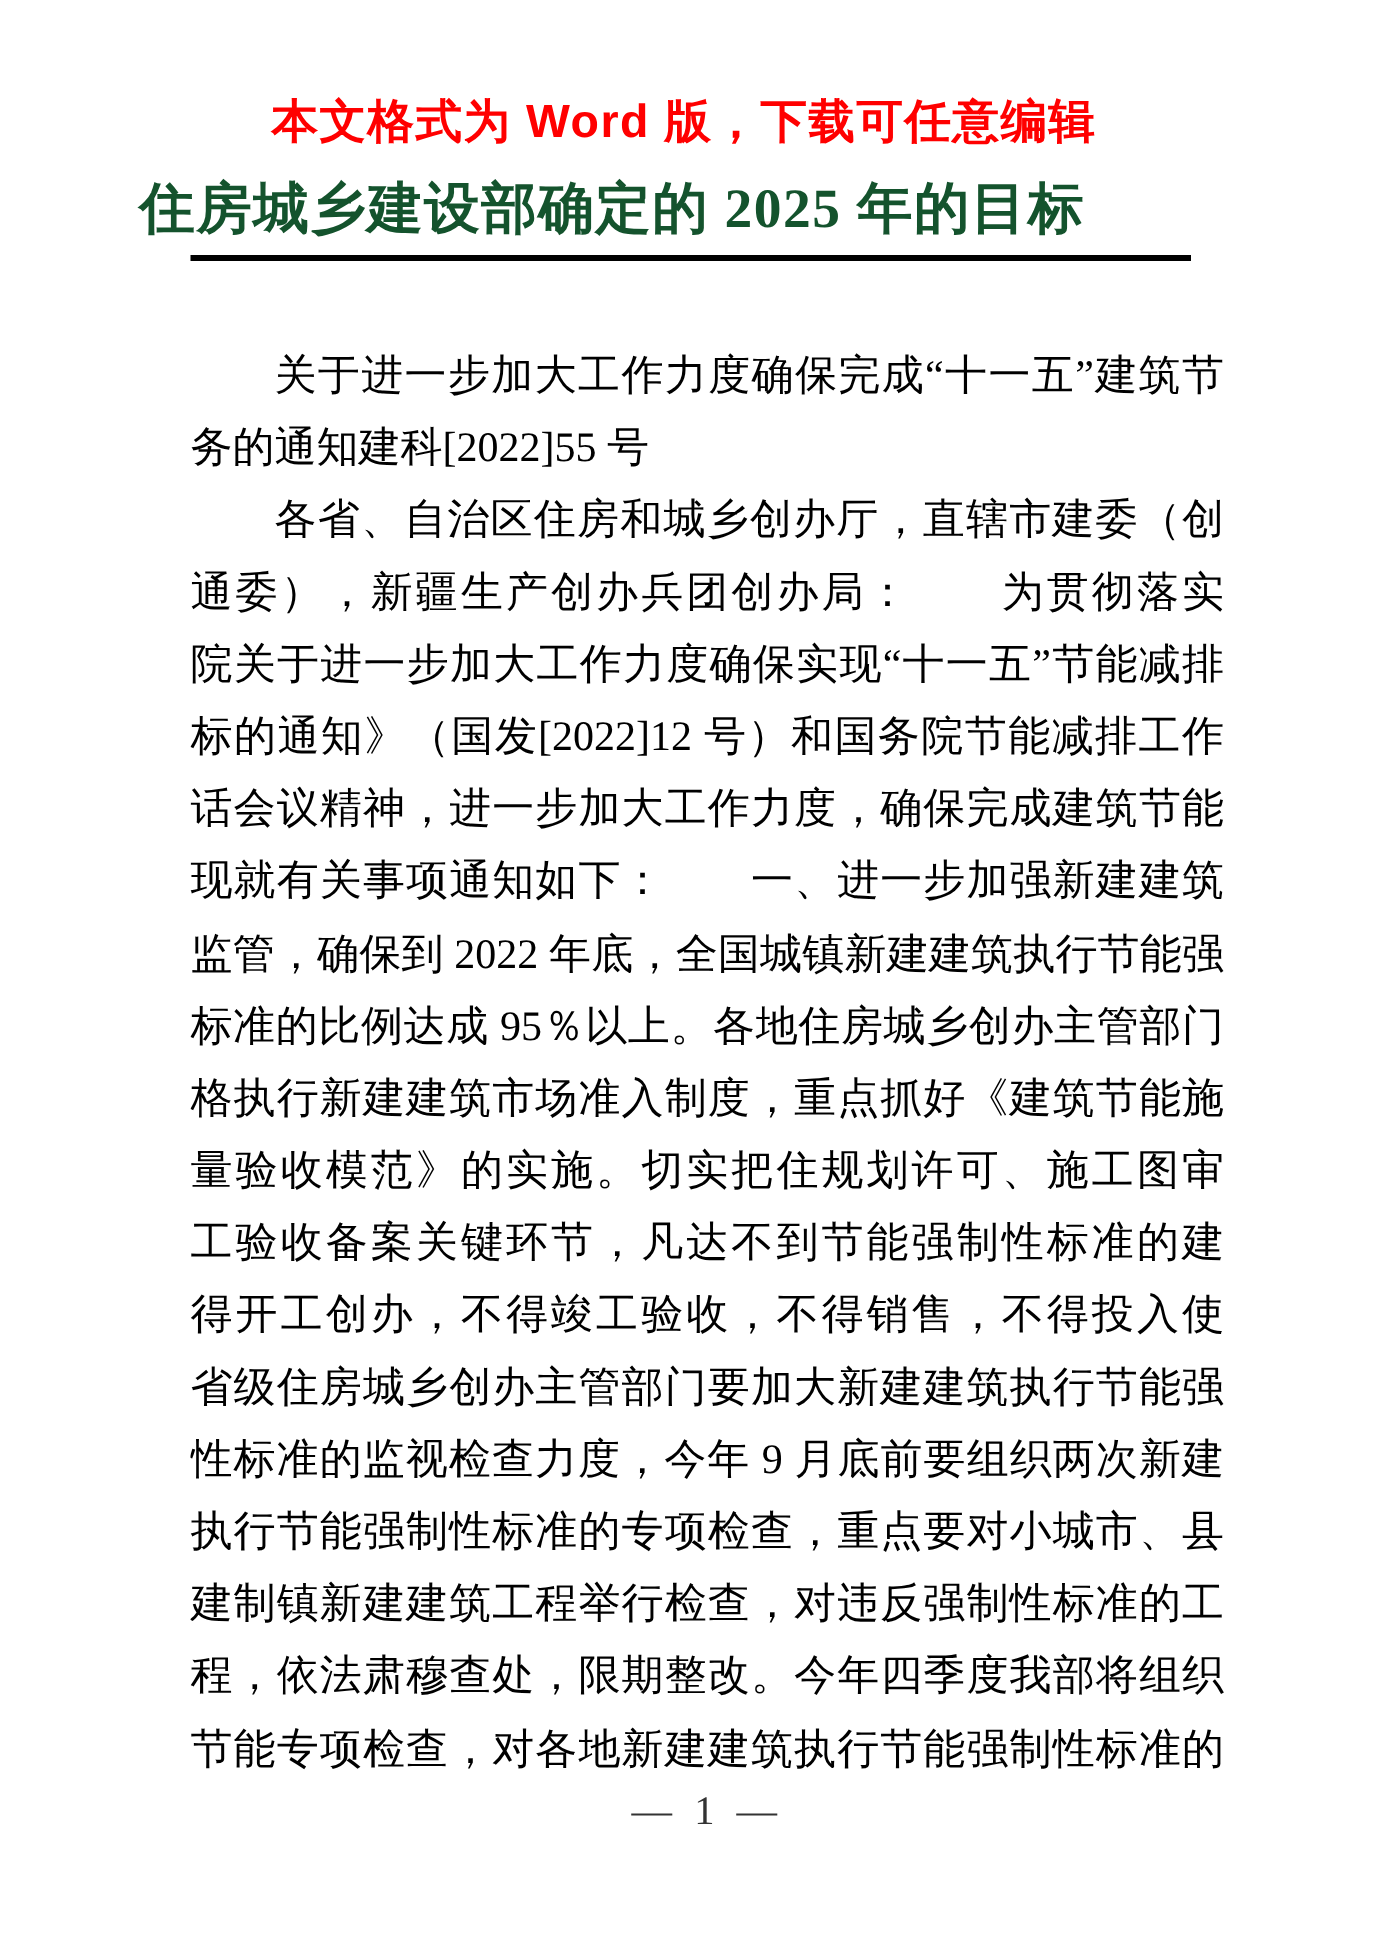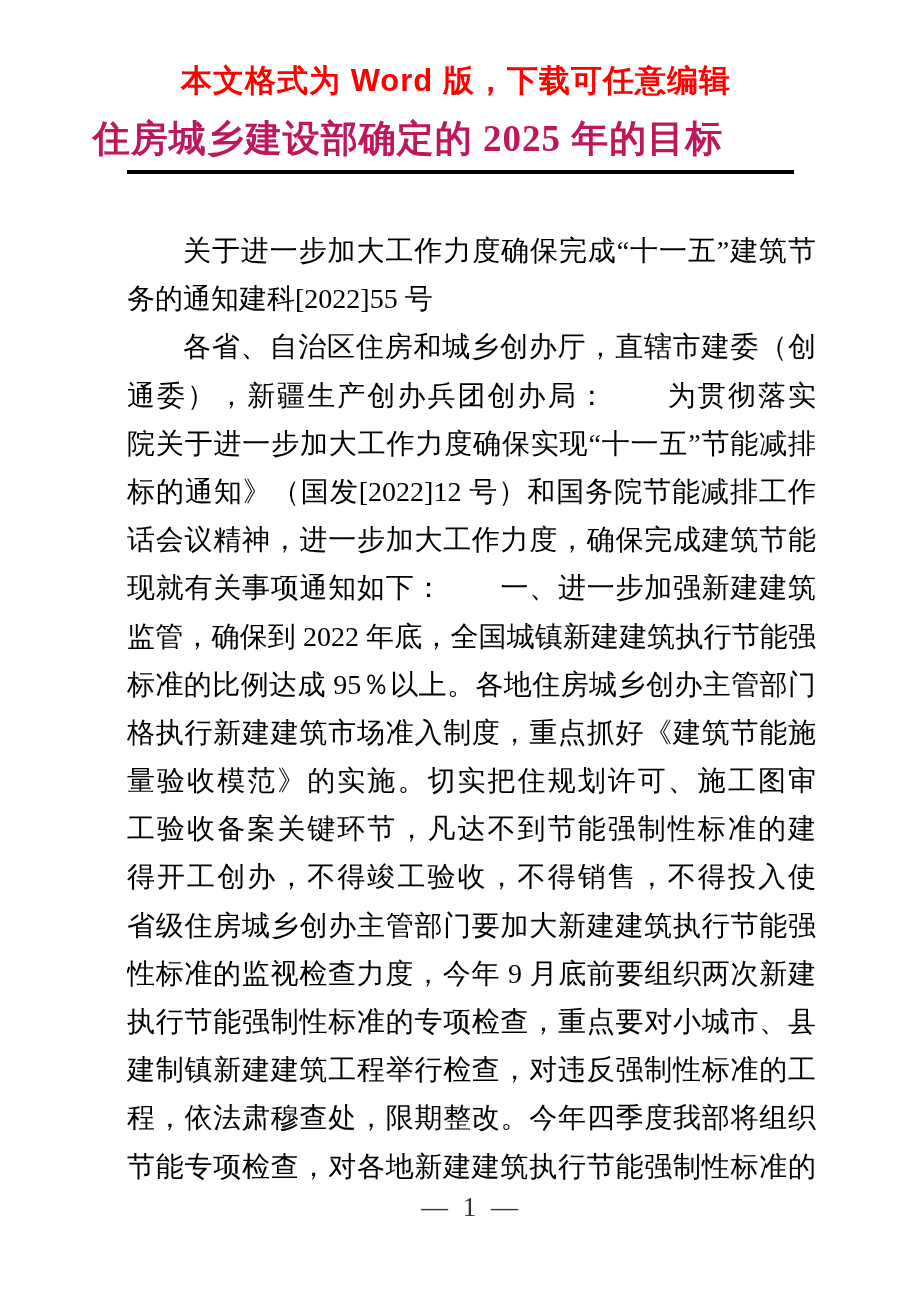--- a/index.html
+++ b/index.html
@@ -26,21 +26,21 @@
     font-weight: bold;
     font-size: 31px;
     letter-spacing: 1px;
   }
   .doc-title {
     position: absolute;
     top: 114px;
     left: 0;
     width: 816px;
     text-align: center;
-    color: #be185d;
+    color: #14532d;
     font-family: "Liberation Serif", serif;
     font-weight: bold;
     font-size: 37px;
     letter-spacing: 1px;
   }
   .title-rule {
     position: absolute;
     top: 170px;
     left: 127px;
     width: 667px;

